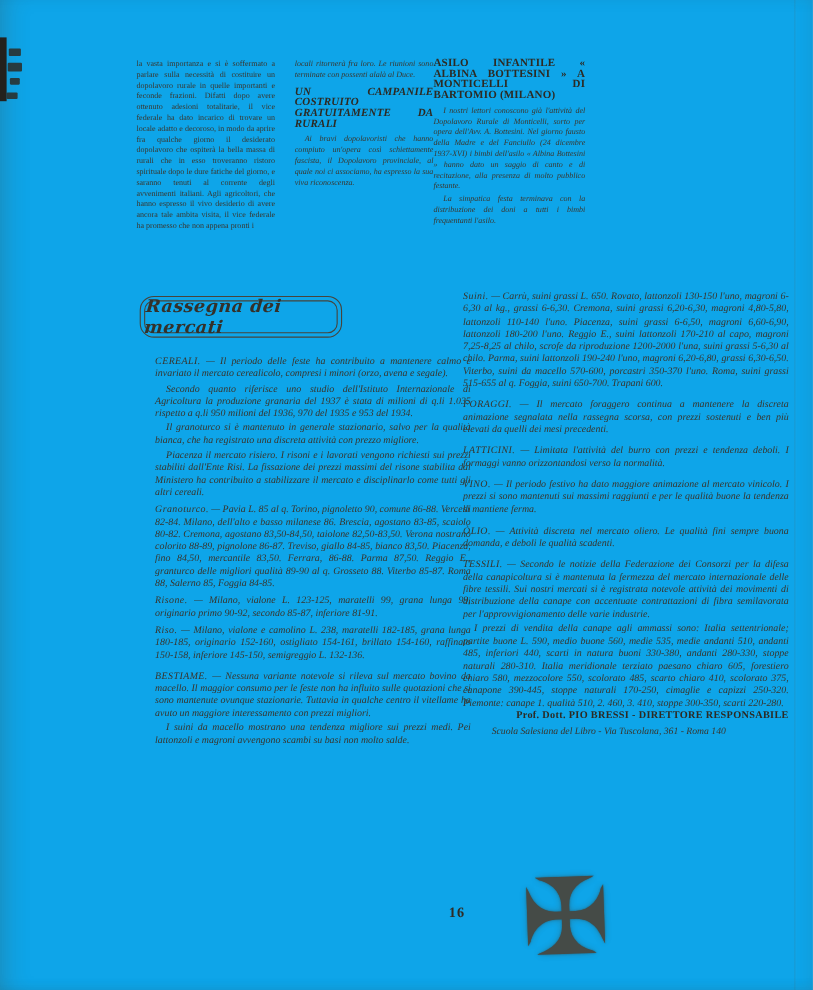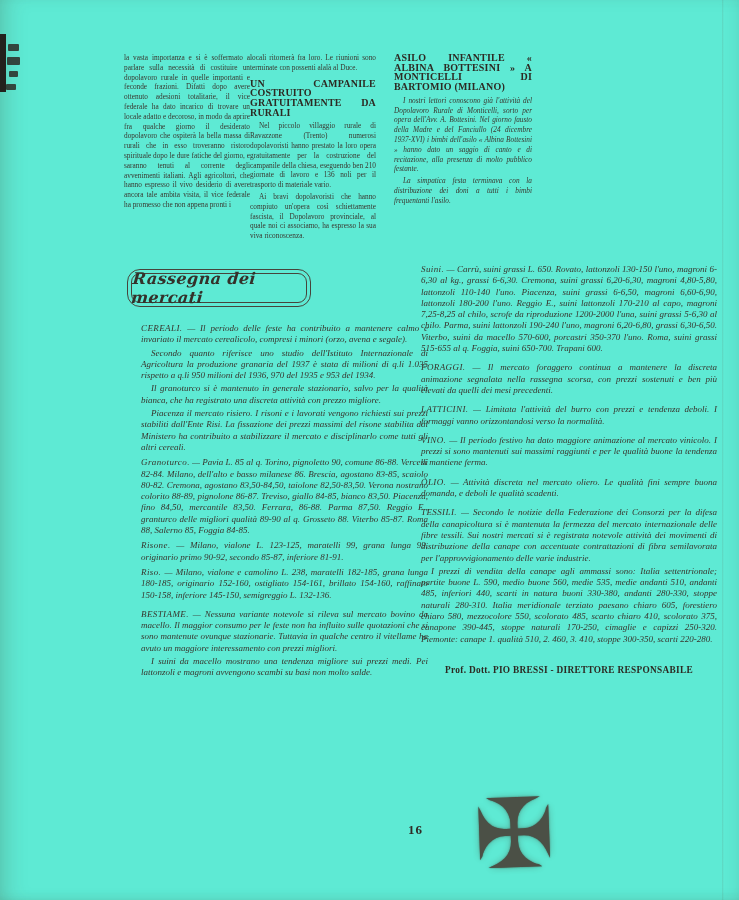--- a/index.html
+++ b/index.html
@@ -1,38 +1,38 @@
 <!DOCTYPE html>
 <html><head>
 <meta charset="utf-8">
 <style>
   * { margin:0; padding:0; box-sizing:border-box; }
   html,body { width:739px; height:900px; }
   body { background:#e9e7e1; font-family:"Liberation Serif", serif; }
 
   .scan {
     position:relative; width:739px; height:900px; overflow:hidden;
-    background:#5eead4;
+    background:#0ea5e9;
     box-shadow: inset 16px 0 24px -14px rgba(70,60,40,.28),
                 inset -10px 0 18px -12px rgba(70,60,40,.14),
                 inset 0 -8px 14px -10px rgba(70,60,40,.12);
   }
 
   
   .edge-bar { position:absolute; left:0; top:34px; width:6px; height:58px; background:#23211d; }
   .mark { position:absolute; background:#2c2a25; opacity:.85; border-radius:1px; }
   .mark-a { left:8px; top:44px; width:11px; height:7px; }
   .mark-b { left:7px; top:57px; width:13px; height:8px; }
   .mark-c { left:9px; top:71px; width:9px; height:6px; }
   .mark-d { left:6px; top:84px; width:10px; height:6px; }
 
   
   .col { position:absolute; top:53px; }
   .col1 { left:124px; width:126px; }
-  .col2 { left:250px; width:126px; }
+  .col2 { left:268px; width:126px;font-style:italic; }
   .col3 { left:394px; width:138px; }
   .col p { font-size:7.3px; line-height:9.8px; text-align:justify; color:#3a372f; }
   .col p + p { margin-top:2px; }
   .art-head { font-size:10px; font-weight:bold; line-height:9.7px; color:#2d2a23;
               text-align:justify; letter-spacing:.2px; }
   .col2 .art-head { margin:6px 0 4px; }
   .col3 .art-head { margin:0 0 4px; }
   .ital { font-style:italic; }
   .indent { text-indent:9px; }
 
@@ -47,22 +47,22 @@
   
   .mcol { position:absolute; }
   .mleft  { left:120px; top:323px; width:287px;margin-left:21px; }
   .mright { left:421px; top:264px; width:296px; }
   .mcol p { font-style:italic; font-size:9px; line-height:11.3px; text-align:justify; color:#38352d; }
   .mcol p.sect { margin-top:8px; }
   .mcol p.subs { margin-top:4px; }
   .mcol p.cont { text-indent:10px; margin-top:2px; }
   .lead { letter-spacing:.4px; }
 
-  .mcol p.footer-dir { margin-top:20px; font-style:normal; font-weight:bold; font-size:9.3px;
-                       letter-spacing:.3px; color:#2d2a23; text-align:center; }
+  .mcol p.footer-dir { margin-top:1px; font-style:normal; font-weight:bold; font-size:9.3px;
+                       letter-spacing:.3px; color:#2d2a23; text-align:right; }
   .mcol p.footer-pub { font-style:italic; font-size:8.8px; text-indent:26px; margin-top:2px; }
 
   .page-num { position:absolute; left:408px; top:822px; font-size:13px; font-weight:bold;
               color:#2f2c26; letter-spacing:1px;text-align:right; }
 
   .stamp { position:absolute; left:474px; top:786px; font-family:"DejaVu Sans", sans-serif;
            font-size:96px; line-height:1; color:#4a443a; opacity:.92; transform:rotate(-2deg);
            text-shadow: 0 0 1.5px rgba(62,56,44,.9), 0 0 7px rgba(62,56,44,.35); }
 
   .edge-line { position:absolute; left:722px; top:0; width:2px; height:900px;
@@ -80,21 +80,20 @@
   <div class="mark mark-d"></div>
   <div class="edge-line"></div>
 
   <div class="col col1">
     <p>la vasta importanza e si è soffermato a parlare sulla necessità di costituire un dopolavoro rurale in quelle importanti e feconde frazioni. Difatti dopo avere ottenuto adesioni totalitarie, il vice federale ha dato incarico di trovare un locale adatto e decoroso, in modo da aprire fra qualche giorno il desiderato dopolavoro che ospiterà la bella massa di rurali che in esso troveranno ristoro spirituale dopo le dure fatiche del giorno, e saranno tenuti al corrente degli avvenimenti italiani. Agli agricoltori, che hanno espresso il vivo desiderio di avere ancora tale ambita visita, il vice federale ha promesso che non appena pronti i</p>
   </div>
 
   <div class="col col2">
     <p>locali ritornerà fra loro. Le riunioni sono terminate con possenti alalà al Duce.</p>
     <h3 class="art-head">UN CAMPANILE COSTRUITO GRATUITAMENTE DA RURALI</h3>
-    <p class="indent">Nel piccolo villaggio rurale di Ravazzone (Trento) numerosi dopolavoristi hanno prestato la loro opera gratuitamente per la costruzione del campanile della chiesa, eseguendo ben 210 giornate di lavoro e 136 noli per il trasporto di materiale vario.</p>
     <p class="indent">Ai bravi dopolavoristi che hanno compiuto un'opera così schiettamente fascista, il Dopolavoro provinciale, al quale noi ci associamo, ha espresso la sua viva riconoscenza.</p>
   </div>
 
   <div class="col col3">
     <h3 class="art-head">ASILO INFANTILE « ALBINA BOTTESINI » A MONTICELLI DI BARTOMIO (MILANO)</h3>
     <p class="ital indent">I nostri lettori conoscono già l'attività del Dopolavoro Rurale di Monticelli, sorto per opera dell'Avv. A. Bottesini. Nel giorno fausto della Madre e del Fanciullo (24 dicembre 1937-XVI) i bimbi dell'asilo « Albina Bottesini » hanno dato un saggio di canto e di recitazione, alla presenza di molto pubblico festante.</p>
     <p class="ital indent">La simpatica festa terminava con la distribuzione dei doni a tutti i bimbi frequentanti l'asilo.</p>
   </div>
 
   <div class="mkt-box">
@@ -117,19 +116,20 @@
 
   <div class="mcol mright">
     <p><span class="lead">Suini.</span><span> — Carrù, suini grassi L. 650. Rovato, lattonzoli 130-150 l'uno, magroni 6-6,30 al kg., grassi 6-6,30. Cremona, suini grassi 6,20-6,30, magroni 4,80-5,80, lattonzoli 110-140 l'uno. Piacenza, suini grassi 6-6,50, magroni 6,60-6,90, lattonzoli 180-200 l'uno. Reggio E., suini lattonzoli 170-210 al capo, magroni 7,25-8,25 al chilo, scrofe da riproduzione 1200-2000 l'una, suini grassi 5-6,30 al chilo. Parma, suini lattonzoli 190-240 l'uno, magroni 6,20-6,80, grassi 6,30-6,50. Viterbo, suini da macello 570-600, porcastri 350-370 l'uno. Roma, suini grassi 515-655 al q. Foggia, suini 650-700. Trapani 600.</span></p>
     <p class="sect"><span class="lead">FORAGGI.</span><span> — Il mercato foraggero continua a mantenere la discreta animazione segnalata nella rassegna scorsa, con prezzi sostenuti e ben più elevati da quelli dei mesi precedenti.</span></p>
     <p class="sect"><span class="lead">LATTICINI.</span><span> — Limitata l'attività del burro con prezzi e tendenza deboli. I formaggi vanno orizzontandosi verso la normalità.</span></p>
     <p class="sect"><span class="lead">VINO.</span><span> — Il periodo festivo ha dato maggiore animazione al mercato vinicolo. I prezzi si sono mantenuti sui massimi raggiunti e per le qualità buone la tendenza si mantiene ferma.</span></p>
     <p class="sect"><span class="lead">ÒLIO.</span><span> — Attività discreta nel mercato oliero. Le qualità fini sempre buona domanda, e deboli le qualità scadenti.</span></p>
     <p class="sect"><span class="lead">TESSILI.</span><span> — Secondo le notizie della Federazione dei Consorzi per la difesa della canapicoltura si è mantenuta la fermezza del mercato internazionale delle fibre tessili. Sui nostri mercati si è registrata notevole attività dei movimenti di distribuzione della canape con accentuate contrattazioni di fibra semilavorata per l'approvvigionamento delle varie industrie.</span></p>
     <p class="cont"><span>I prezzi di vendita della canape agli ammassi sono: Italia settentrionale; partite buone L. 590, medio buone 560, medie 535, medie andanti 510, andanti 485, inferiori 440, scarti in natura buoni 330-380, andanti 280-330, stoppe naturali 280-310. Italia meridionale terziato paesano chiaro 605, forestiero chiaro 580, mezzocolore 550, scolorato 485, scarto chiaro 410, scolorato 375, canapone 390-445, stoppe naturali 170-250, cimaglie e capizzi 250-320. Piemonte: canape 1. qualità 510, 2. 460, 3. 410, stoppe 300-350, scarti 220-280.</span></p>
     <p class="footer-dir">Prof. Dott. PIO BRESSI - DIRETTORE RESPONSABILE</p>
+    <p class="footer-pub">Scuola Salesiana del Libro - Via Tuscolana, 361 - Roma 140</p>
   </div>
 
   <div class="page-num">16</div>
 
   <div class="stamp">✠</div>
 
 </div>
 
 </body></html>

